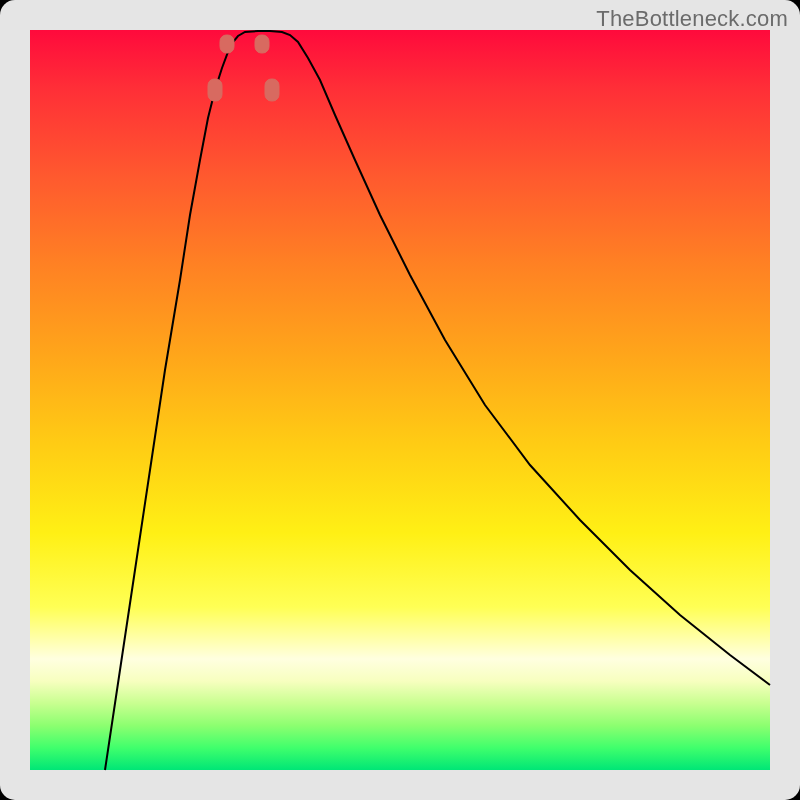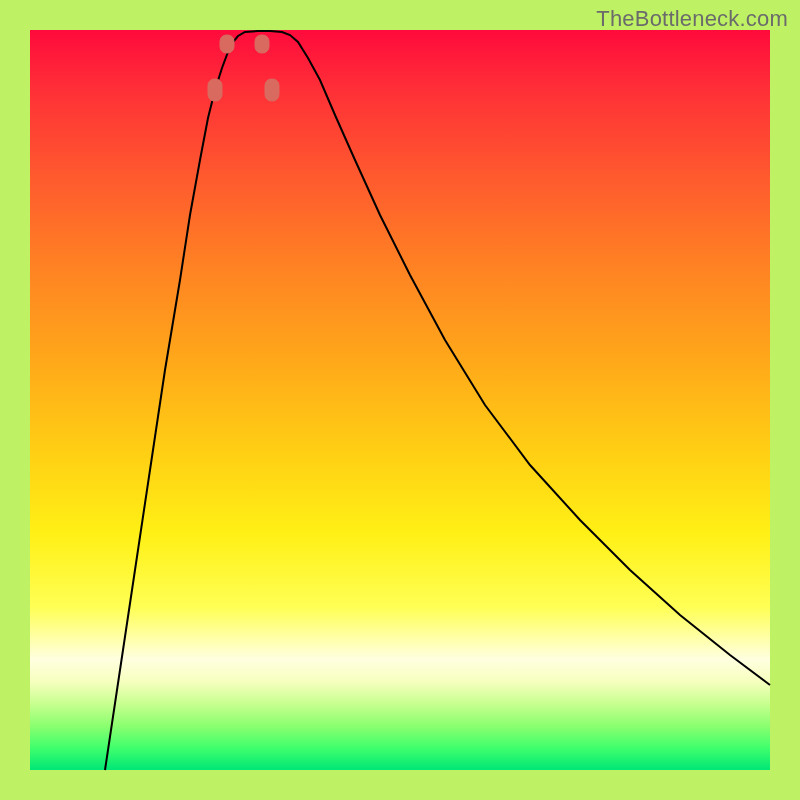--- a/index.html
+++ b/index.html
@@ -8,21 +8,22 @@
     width: 800px;
     height: 800px;
     background: #000000;
     overflow: hidden;
     font-family: Arial, Helvetica, sans-serif;
   }
   .frame {
     position: relative;
     width: 800px;
     height: 800px;
-    background: #bef264;
+    background: #e5e5e5;
+    border-radius: 15px;
   }
   .plot-area {
     position: absolute;
     left: 30px;
     top: 30px;
     width: 740px;
     height: 740px;
     background: linear-gradient(
       to bottom,
       #ff0a3c 0%,

